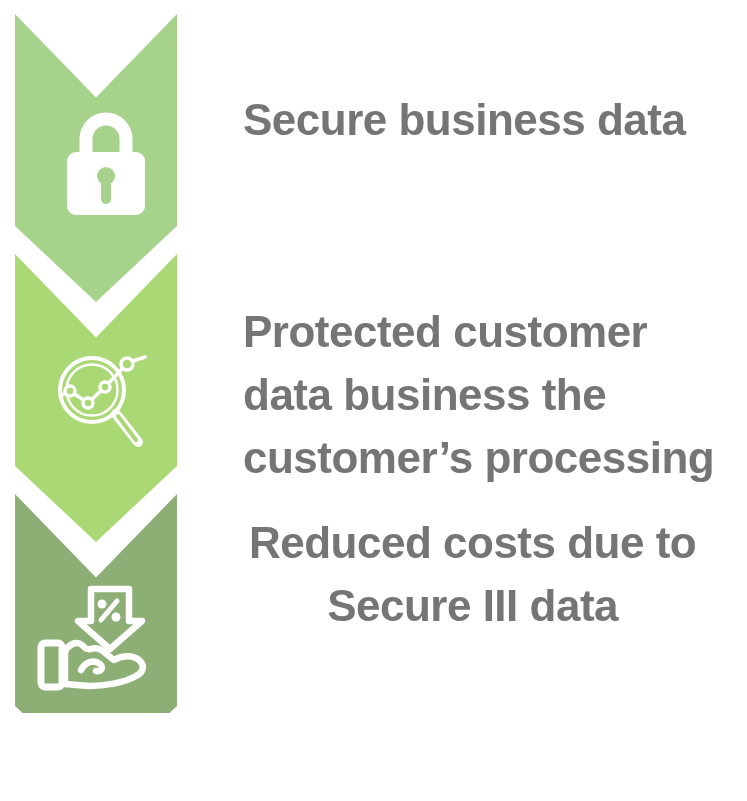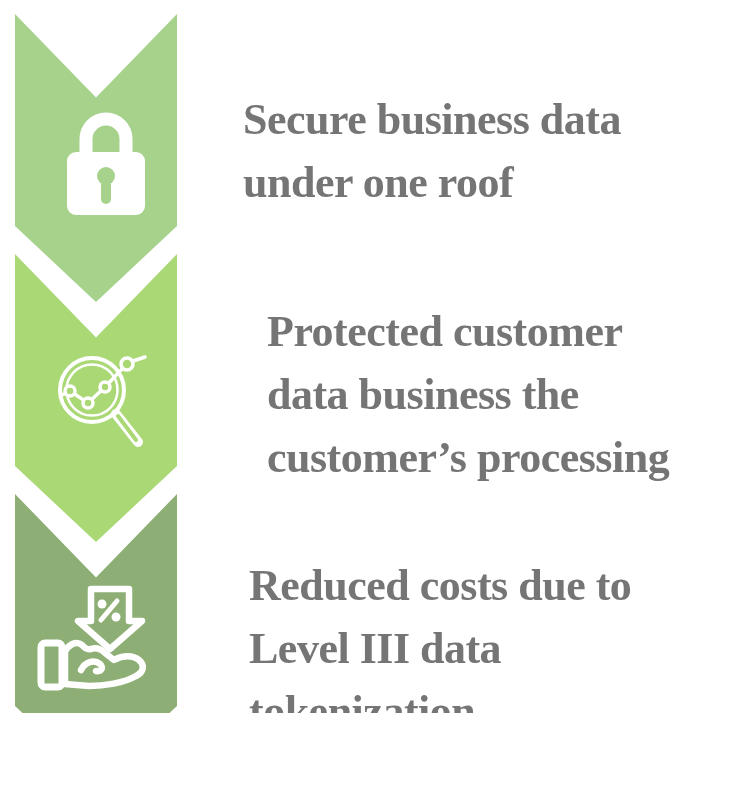--- a/index.html
+++ b/index.html
@@ -6,21 +6,20 @@
   body {
     font-family: "Liberation Sans", sans-serif;
     background: var(--background, #fff);
   }
   .canvas {
     position: relative;
     width: 747px;
     height: 713px;
     overflow: hidden;
     background: var(--background, #fff);
-    font-family: Liberation Serif, serif;
   }
   .chevron {
     position: absolute;
     left: 15px;
     width: 162px;
     height: 288px;
     clip-path: polygon(0% 0%, 50% 29%, 100% 0%, 100% 73.6%, 50% 100%, 0% 73.6%);
   }
   .chevron-1 { top: 14px; }
   .chevron-2 { top: 254px; }
@@ -39,22 +38,22 @@
   .benefit {
     position: absolute;
     color: var(--text, #757575);
     font-size: 44px;
     font-weight: 700;
     line-height: 63px;
     letter-spacing: -0.5px;
   }
   .benefit .line { white-space: nowrap; }
   .benefit-1 { left: 243px; top: 88px;  }
-  .benefit-2 { left: 243px; top: 300px; margin-left: 24px; }
-  .benefit-3 { left: 249px; top: 554px; }
+  .benefit-2 { left: 243px; top: 300px; }
+  .benefit-3 { left: 249px; top: 511px; text-align: center; }
 </style>
 </head>
 <body>
 
 <div class="canvas">
 
   <div class="chevron chevron-1" style="background: rgb(166, 210, 140);"></div>
   <svg class="icon-svg lock-svg" width="78" height="103" viewBox="0 0 78 103">
     <g>
       <path d="M 19,45 V 27 A 20 20 0 0 1 59,27 V 45" fill="none" stroke="#fff" stroke-width="13"></path>
@@ -104,28 +103,26 @@
                C 85,70 95,70 101,75
                C 107,80 106,87 98,91
                C 86,98 66,101 51,101
                L 27,99 Z" fill="none" stroke="#fff" stroke-width="6.5" stroke-linejoin="round" stroke-linecap="round"></path>
       <path d="M 43,85 C 47,77 56,74 62,79 C 66,83 63,87 58,86" fill="none" stroke="#fff" stroke-width="6.5" stroke-linecap="round"></path>
     </g>
   </svg>
 
   <div class="benefit benefit-1">
     <div class="line">Secure business data</div>
-    <div class="line">under one roof</div>
   </div>
 
   <div class="benefit benefit-2">
     <div class="line">Protected customer</div>
     <div class="line">data business the</div>
     <div class="line">customer’s processing</div>
   </div>
 
   <div class="benefit benefit-3">
     <div class="line">Reduced costs due to</div>
-    <div class="line">Level III data</div>
-    <div class="line">tokenization</div>
+    <div class="line">Secure III data</div>
   </div>
 
 </div>
 
 </body></html>

